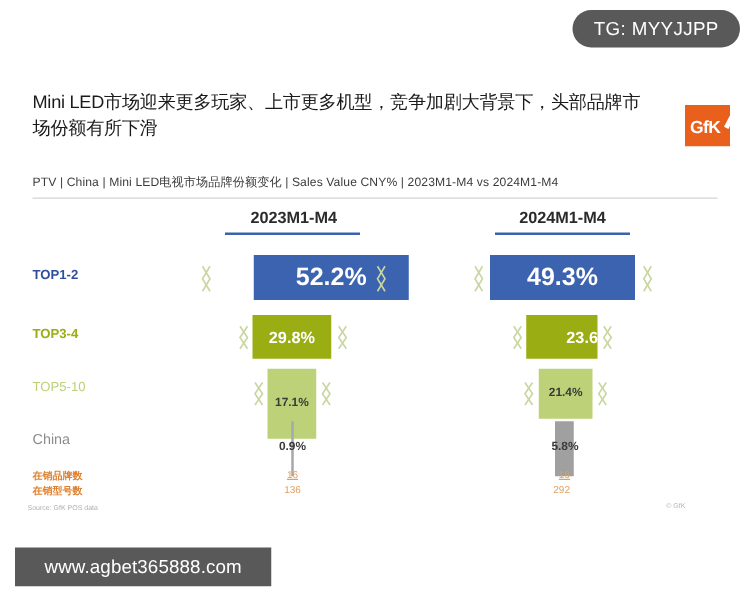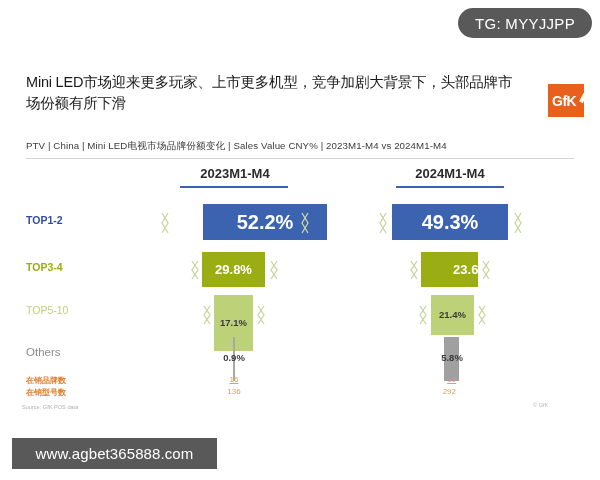--- a/index.html
+++ b/index.html
@@ -247,21 +247,21 @@
 
     <div class="col-head c1">2023M1-M4</div>
     <div class="col-underline c1"></div>
 
     <div class="col-head c2">2024M1-M4</div>
     <div class="col-underline c2"></div>
 
     <div class="row-label top12">TOP1-2</div>
     <div class="row-label top34">TOP3-4</div>
     <div class="row-label top510">TOP5-10</div>
-    <div class="row-label others">Others</div>
+    <div class="row-label others">China</div>
 
     <div class="bar blue" style="left:172px; top:42px; width:124px; height:36px;margin-left:31px;">
       <span class="val v-big">52.2%</span>
     </div>
     <div class="bracket" style="left:160px; top:50px;">
       <svg width="10" height="22" viewBox="0 0 10 22">
         <path d="M8 1 L2 11 L8 21" fill="none" stroke="#c9d6a0" stroke-width="1.3"></path>
         <path d="M2 1 L8 11 L2 21" fill="none" stroke="#c9d6a0" stroke-width="1.3"></path>
       </svg>
     </div>

